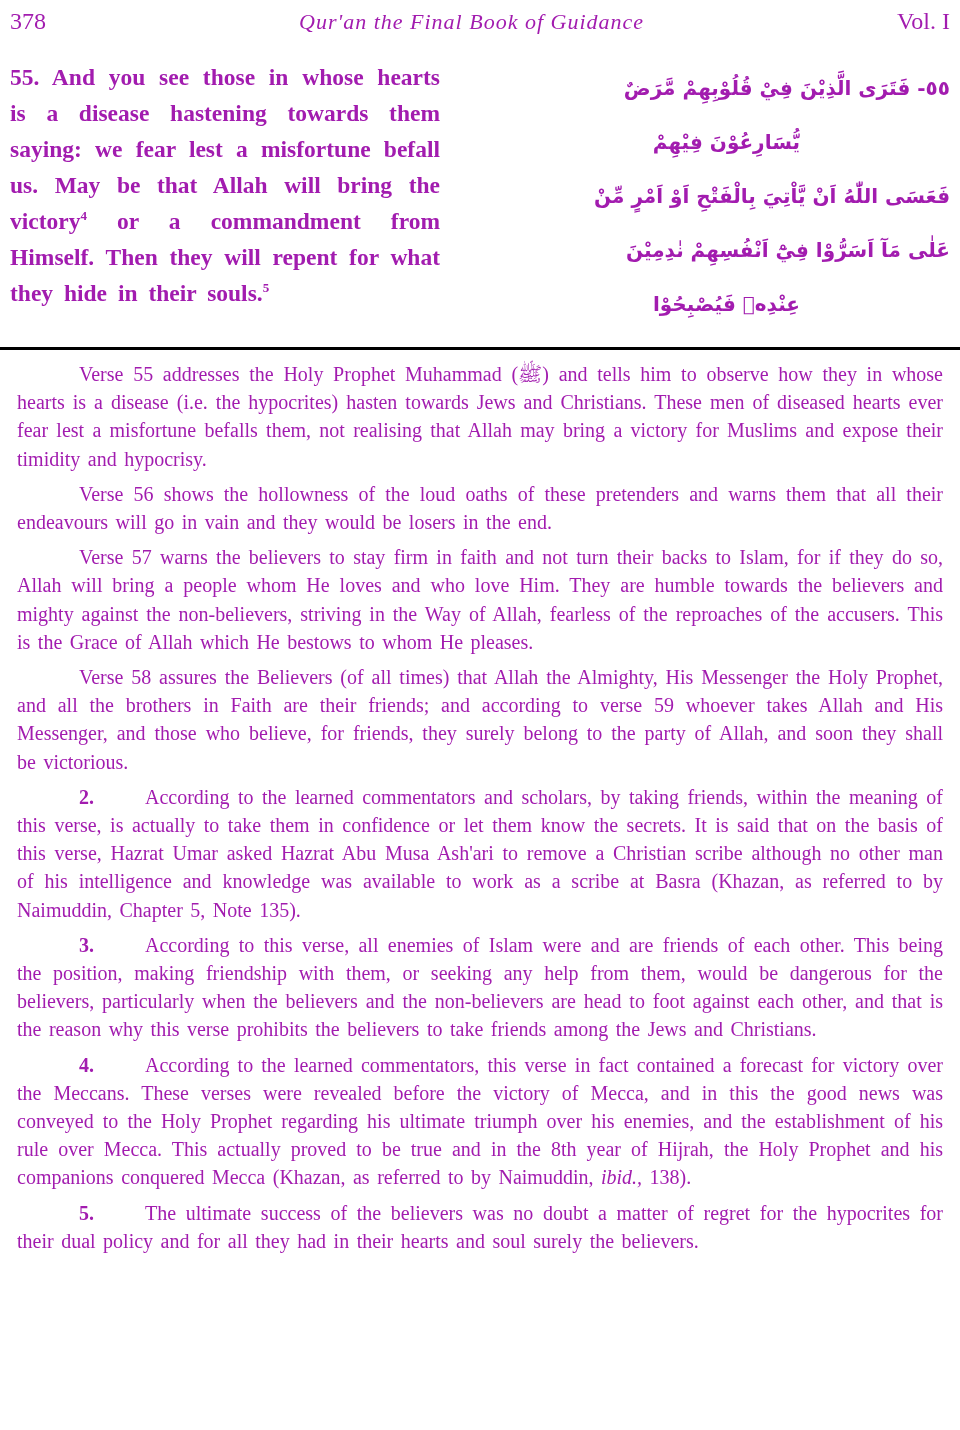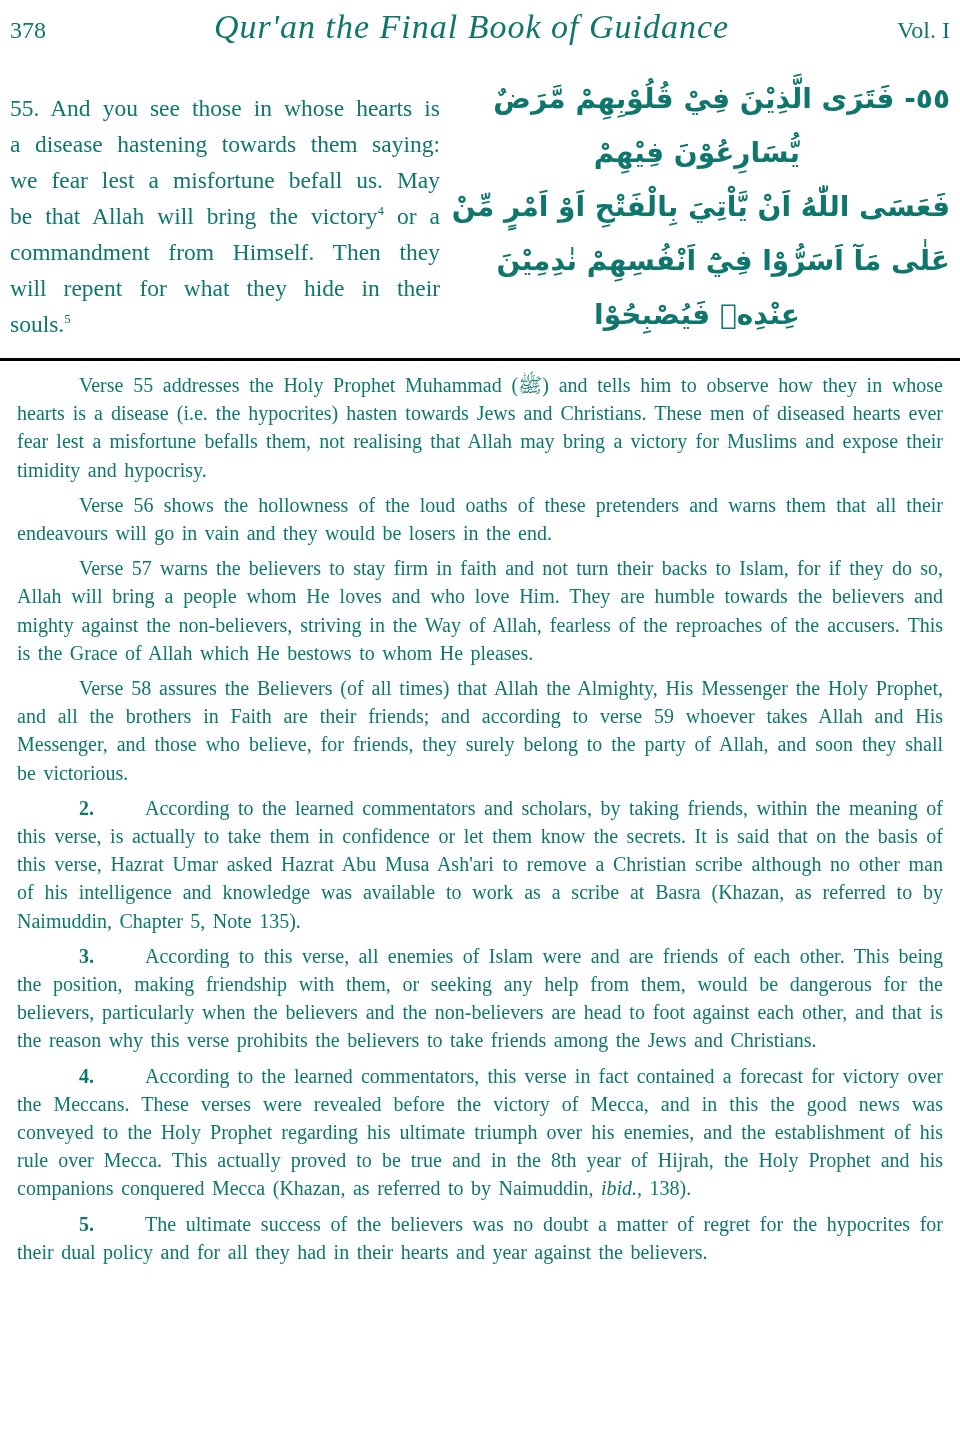--- a/index.html
+++ b/index.html
@@ -1,36 +1,36 @@
 <!DOCTYPE html>
 <html><head>
 <meta charset="utf-8">
 <style>
   html,body { margin:0; padding:0; background:#e8e8e8; }
   .page {
-    width:960px; height:1430px; margin:0 auto; background:#ffffff; color:#0f766e;
+    width:960px; height:1430px; margin:0 auto; background:#ffffff; color:#a21caf;
     box-sizing:border-box; padding:8px 10px 0 10px; overflow:hidden;
     font-family:"Liberation Serif", serif;
   }
   
   .hdr { display:flex; justify-content:space-between; align-items:baseline; }
   .hdr .pageno, .hdr .vol { font-size:24px; }
-  .hdr .title { font-style:italic; font-size:34px; letter-spacing:1px; }
+  .hdr .title { font-style:italic; font-size:22px; letter-spacing:1px; }
   
   .verse-section { display:flex; margin-top:24px; }
   .translation {
     width:430px; flex:0 0 430px;
-    font-weight:400; font-size:23.5px; line-height:36px;
-    text-align:justify; word-spacing:5px;margin-top:20px;
+    font-weight:700; font-size:23.5px; line-height:36px;
+    text-align:justify; word-spacing:5px;
   }
   .translation sup { font-size:13px; line-height:0; }
   .arabic {
     flex:1; direction:rtl; text-align:right;
     font-family:"DejaVu Sans", sans-serif; font-weight:700;
-    font-size:28px; padding-top:2px;
+    font-size:20px; padding-top:2px;
   }
   .arabic .aline { line-height:54px; white-space:nowrap; }
   .arabic .aline:nth-child(2) { padding-right:150px; }
   .arabic .aline:nth-child(5) { padding-right:150px; }
   
   .rule { border:none; border-top:3px solid #000; margin:16px -10px 10px -10px; }
   
   .commentary { font-size:20px; line-height:28.2px; text-align:justify; word-spacing:2.5px; }
   .commentary p { margin:7px; text-indent:62px; }
   .commentary .pnum { font-weight:700; display:inline-block; width:66px; text-indent:0; }
@@ -61,16 +61,16 @@
   <hr class="rule">
 
   <div class="commentary">
     <p><span>Verse 55 addresses the Holy Prophet Muhammad (ﷺ) and tells him to observe how they in whose hearts is a disease (i.e. the hypocrites) hasten towards Jews and Christians. These men of diseased hearts ever fear lest a misfortune befalls them, not realising that Allah may bring a victory for Muslims and expose their timidity and hypocrisy.</span></p>
     <p><span>Verse 56 shows the hollowness of the loud oaths of these pretenders and warns them that all their endeavours will go in vain and they would be losers in the end.</span></p>
     <p><span>Verse 57 warns the believers to stay firm in faith and not turn their backs to Islam, for if they do so, Allah will bring a people whom He loves and who love Him. They are humble towards the believers and mighty against the non-believers, striving in the Way of Allah, fearless of the reproaches of the accusers. This is the Grace of Allah which He bestows to whom He pleases.</span></p>
     <p><span>Verse 58 assures the Believers (of all times) that Allah the Almighty, His Messenger the Holy Prophet, and all the brothers in Faith are their friends; and according to verse 59 whoever takes Allah and His Messenger, and those who believe, for friends, they surely belong to the party of Allah, and soon they shall be victorious.</span></p>
     <p><span class="pnum">2.</span><span>According to the learned commentators and scholars, by taking friends, within the meaning of this verse, is actually to take them in confidence or let them know the secrets. It is said that on the basis of this verse, Hazrat Umar asked Hazrat Abu Musa Ash'ari to remove a Christian scribe although no other man of his intelligence and knowledge was available to work as a scribe at Basra (Khazan, as referred to by Naimuddin, Chapter 5, Note 135).</span></p>
     <p><span class="pnum">3.</span><span>According to this verse, all enemies of Islam were and are friends of each other. This being the position, making friendship with them, or seeking any help from them, would be dangerous for the believers, particularly when the believers and the non-believers are head to foot against each other, and that is the reason why this verse prohibits the believers to take friends among the Jews and Christians.</span></p>
     <p><span class="pnum">4.</span><span>According to the learned commentators, this verse in fact contained a forecast for victory over the Meccans. These verses were revealed before the victory of Mecca, and in this the good news was conveyed to the Holy Prophet regarding his ultimate triumph over his enemies, and the establishment of his rule over Mecca. This actually proved to be true and in the 8th year of Hijrah, the Holy Prophet and his companions conquered Mecca (Khazan, as referred to by Naimuddin, </span><i>ibid.,</i><span> 138).</span></p>
-    <p><span class="pnum">5.</span><span>The ultimate success of the believers was no doubt a matter of regret for the hypocrites for their dual policy and for all they had in their hearts and year against the believers.</span></p>
+    <p><span class="pnum">5.</span><span>The ultimate success of the believers was no doubt a matter of regret for the hypocrites for their dual policy and for all they had in their hearts and soul surely the believers.</span></p>
   </div>
 
 </div>
 
 </body></html>

